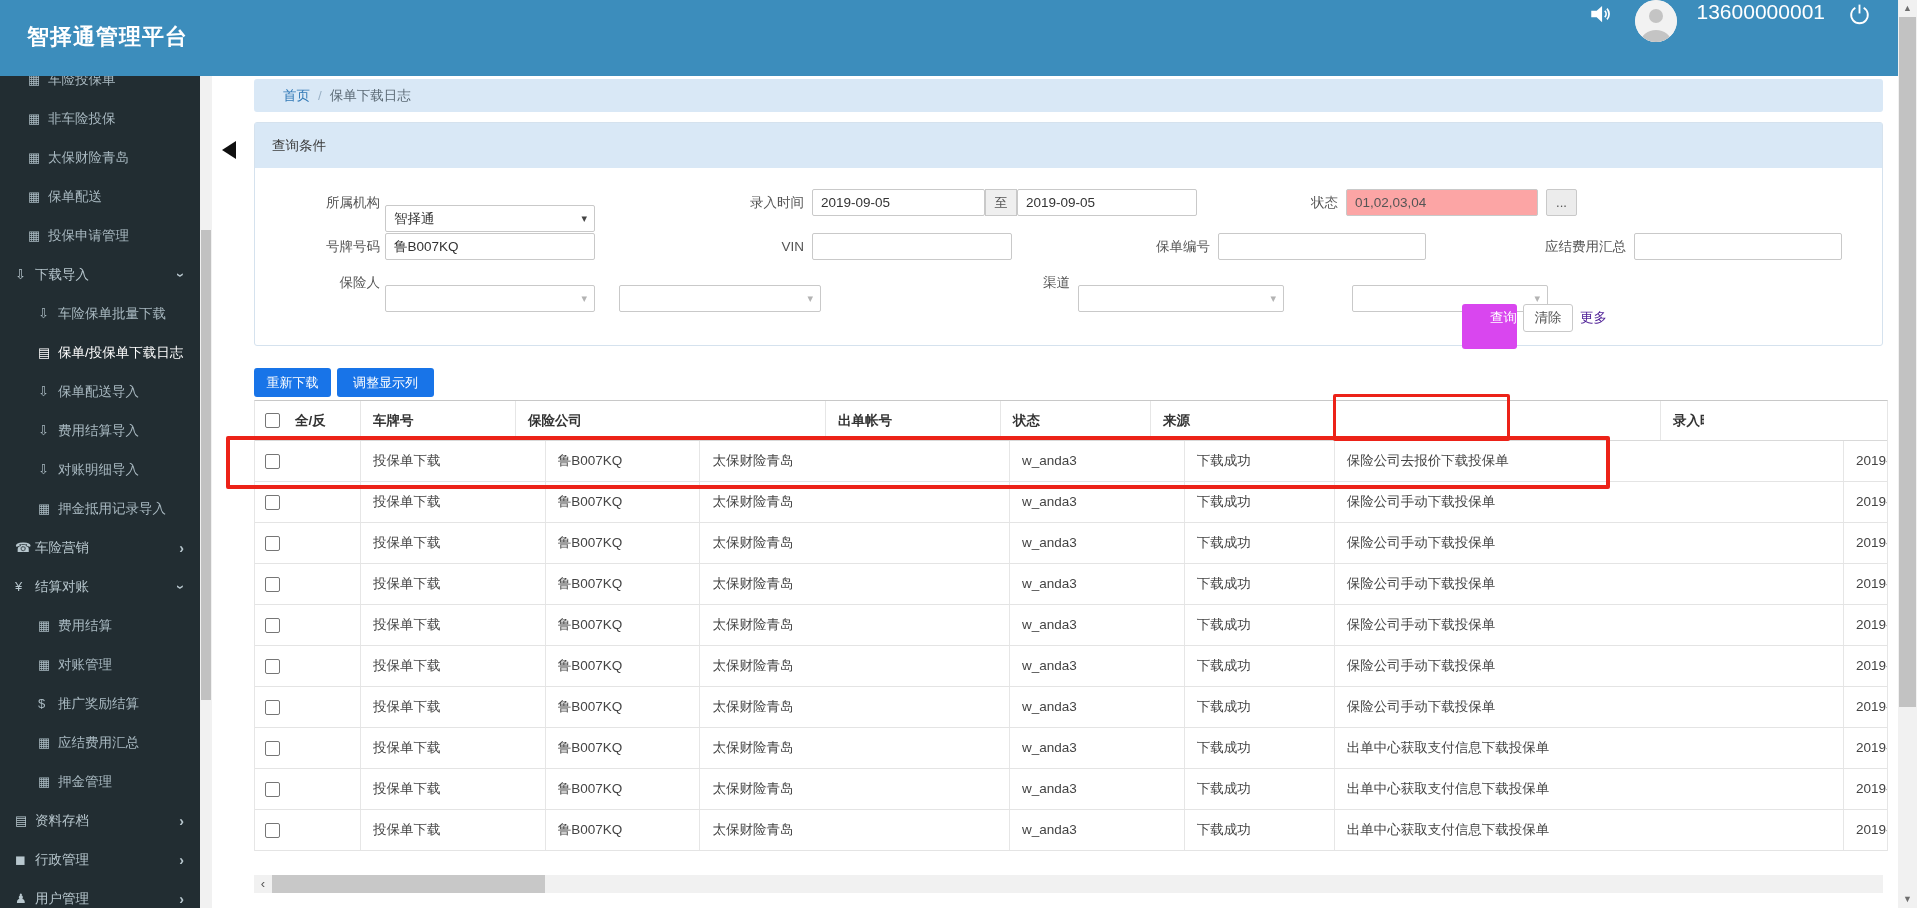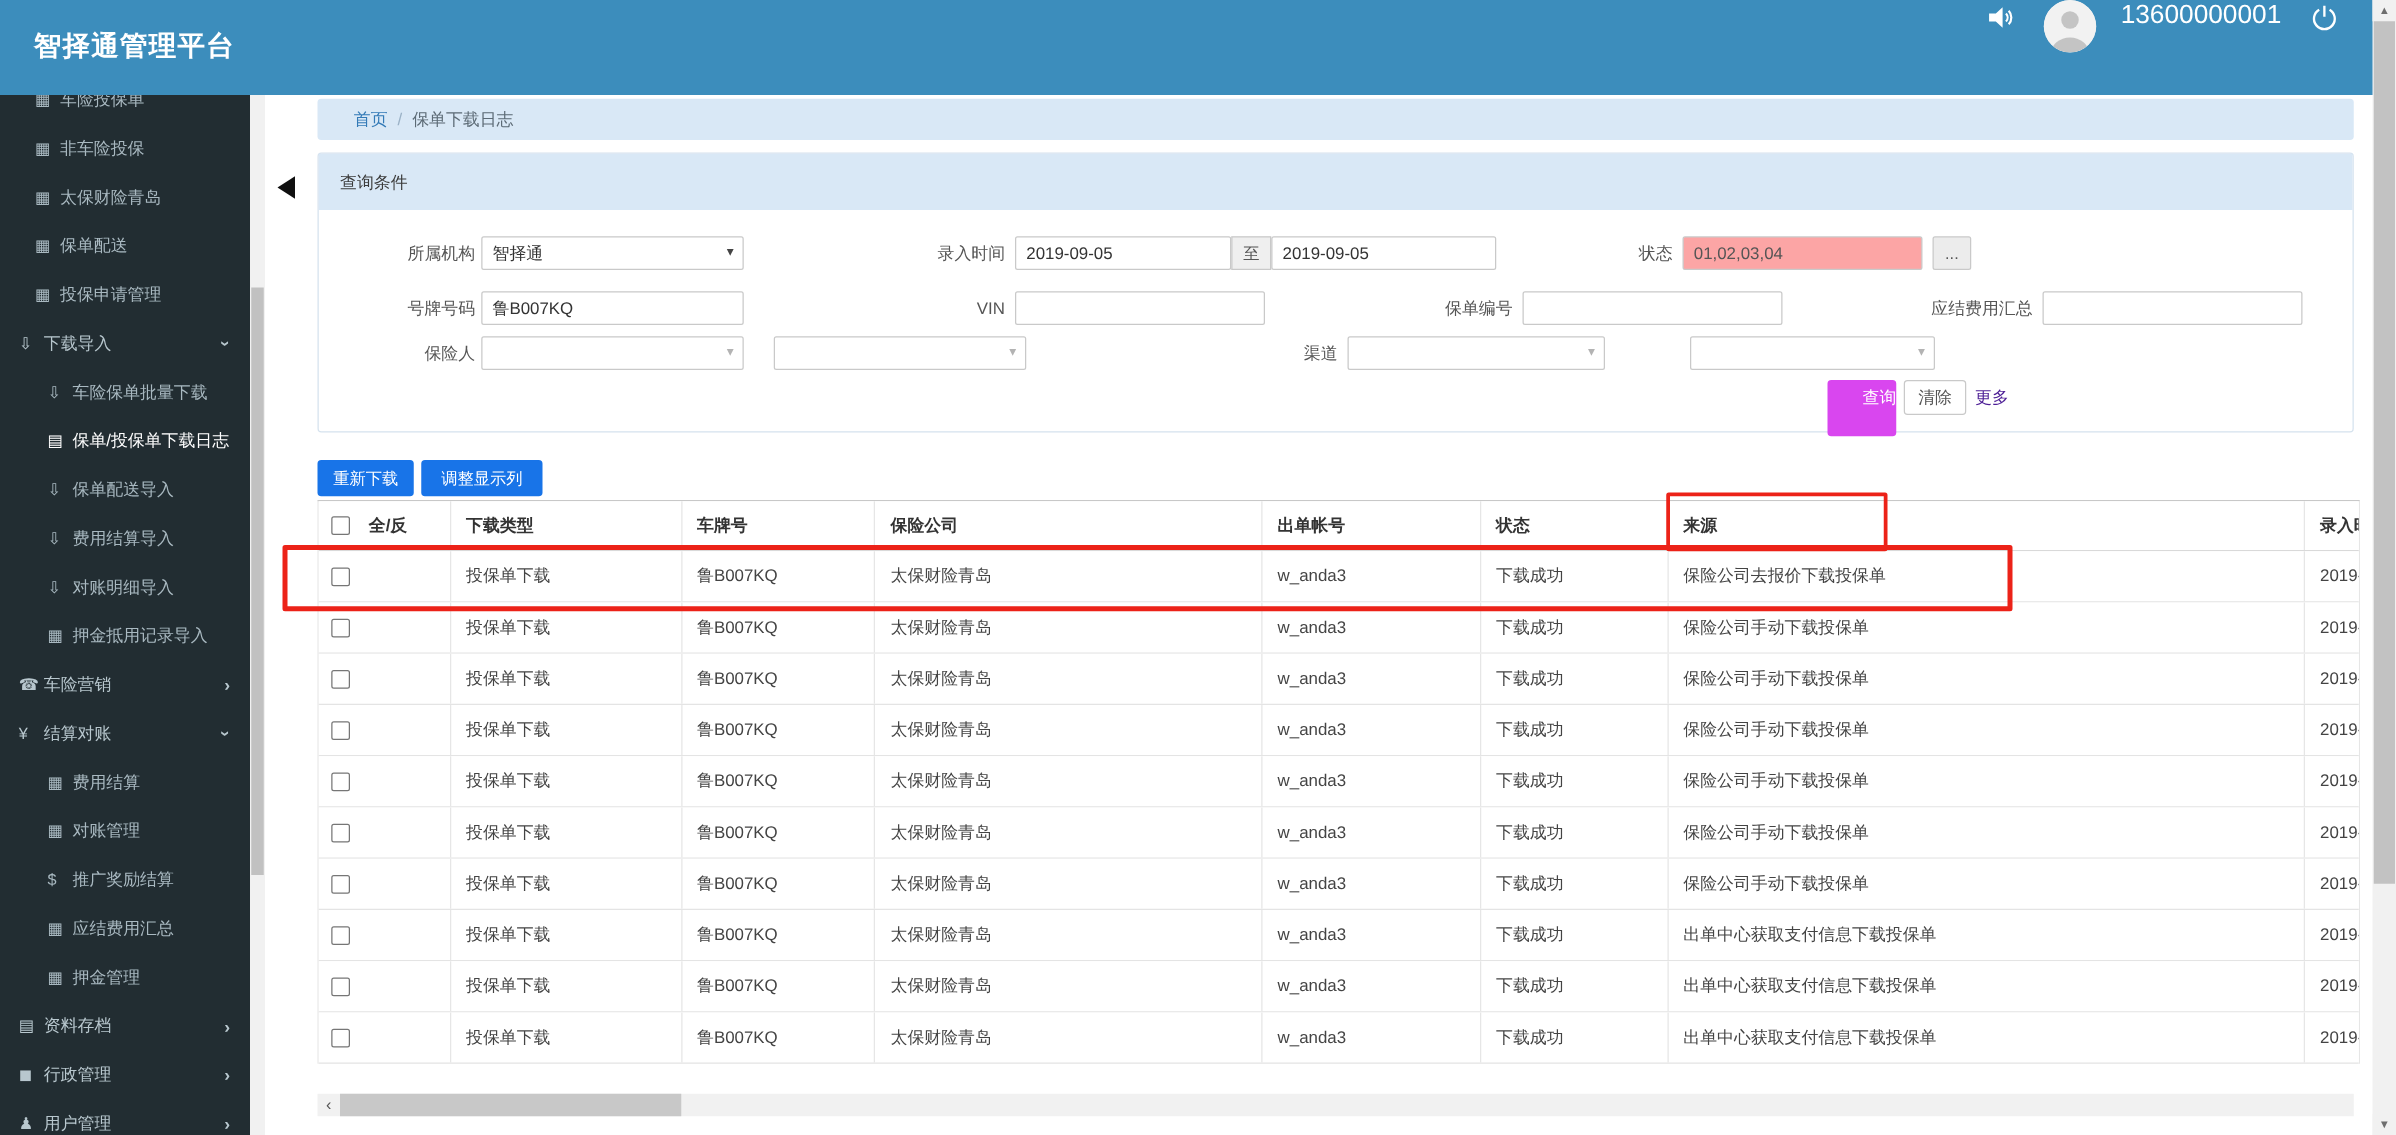--- a/index.html
+++ b/index.html
@@ -36,21 +36,21 @@
   .breadcrumb { position:absolute; left:254px; top:79px; width:1629px; height:33px; background:#d9e8f6; border-radius:3px; display:flex; align-items:center; padding-left:29px; font-size:13.5px; }
   .breadcrumb .home { color:#337ab7; cursor:pointer; }
   .breadcrumb .sep { color:#9ab1c6; margin:0 8px; }
   .breadcrumb .cur { color:#5c6a75; }
 
   .panel { position:absolute; left:254px; top:122px; width:1629px; height:224px; border:1px solid #d5e2ee; border-radius:3px; background:#fff; }
   .panel-hd { height:45px; background:#d9e8f6; display:flex; align-items:center; padding-left:17px; font-size:13.5px; color:#3b3b3b; }
 
   .f-label { position:absolute; height:27px; line-height:27px; font-size:13.5px; color:#555; text-align:right; }
   .f-input, .f-select { position:absolute; height:27px; border:1px solid #c9c9c9; background:#fff; font-size:13.5px; color:#333; line-height:25px; padding-left:8px; border-radius:2px; }
-  .f-select { padding-right:20px; cursor:pointer; }
+  .f-select { padding-right:20px; cursor:pointer;margin-top:16px; }
   .f-select .caret { position:absolute; right:7px; top:0; line-height:25px; font-size:11px; color:#444; }
   .f-select.empty .caret { color:#b3b3b3; }
   .f-sep { position:absolute; height:27px; border:1px solid #c9c9c9; background:#efefef; text-align:center; line-height:25px; font-size:13px; color:#555; }
   .f-disabled { background:#fca5a5; color:#555; }
   .btn-more-sm { position:absolute; height:27px; border:1px solid #c9c9c9; background:#ececec; text-align:center; line-height:25px; font-size:13px; color:#555; border-radius:2px; cursor:pointer; }
   .btn-search { position:absolute; height:45px; background:#d946ef; color:#fff; font-size:13.5px; text-align:right; line-height:28px; border-radius:3px; cursor:pointer; }
   .btn-clear { position:absolute; height:28px; background:#fff; border:1px solid #c9c9c9; color:#555; font-size:13.5px; text-align:center; line-height:26px; border-radius:3px; cursor:pointer; }
   .lnk-more { position:absolute; height:28px; line-height:28px; color:#4c1d95; font-size:13.5px; cursor:pointer; }
 
   .btn-blue { position:absolute; top:368px; height:29px; background:#1874e8; color:#fff; font-size:13px; text-align:center; line-height:29px; border-radius:3px; cursor:pointer; }
@@ -266,21 +266,20 @@
 
   <div class="btn-blue" style="left:254px; width:77px;">重新下载</div>
   <div class="btn-blue" style="left:337px; width:97px;">调整显示列</div>
 
   <div class="tbl">
     <div class="trow head">
       <div class="tcell c0">
         <input type="checkbox" class="cbx" style="">
         <span>全/反</span>
       </div>
-      <div class="tcell c1">下载类型</div>
       <div class="tcell c2">车牌号</div>
       <div class="tcell c3">保险公司</div>
       <div class="tcell c4">出单帐号</div>
       <div class="tcell c5">状态</div>
       <div class="tcell c6">来源</div>
       <div class="tcell c7">录入时间</div>
     </div>
     <div id="tbl-body">
     <div class="trow">
       <div class="tcell c0">

